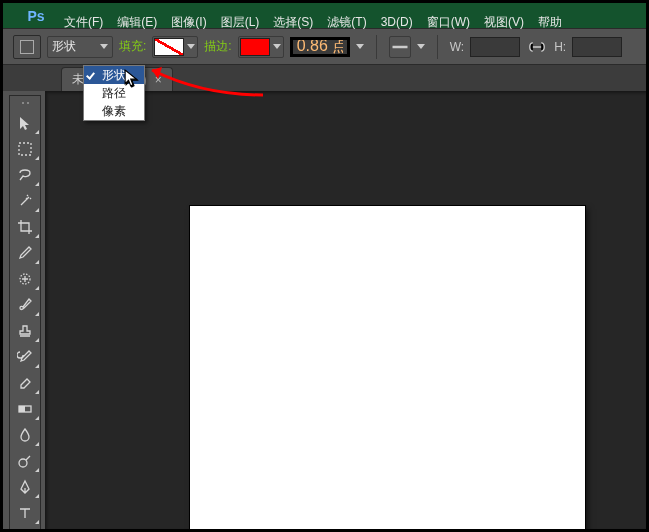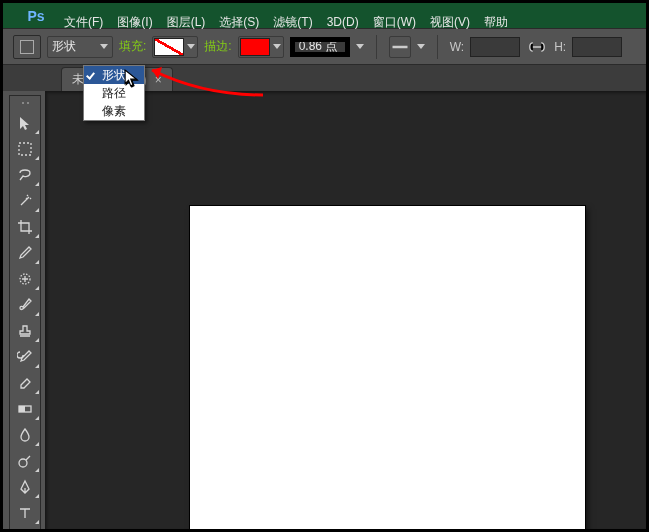--- a/index.html
+++ b/index.html
@@ -80,23 +80,23 @@
   }
   .swatch-fill-none::after {
     content:""; position:absolute; left:0; top:0; width:100%; height:100%;
     background: linear-gradient(to top right, transparent 45%, #ff0000 45%, #ff0000 55%, transparent 55%);
   }
   .swatch-caret { width:10px; display:flex; justify-content:center; }
   .swatch-red { background:#ff0000; }
   .stroke-field {
     width: 60px; height: 20px;
     background: #3a3a3a;
-    border: 5px solid #000000;
-    color: #e5e5e5;
-    font-size: 12px;
+    border: 3px solid #000000;
+    color: #fdba74;
+    font-size: 16px;
     padding: 0 4px;
   }
   .divider { width:1px; height:24px; background:#3a3a3a; margin:0 6px; }
   .mini-icon {
     width:22px;height:22px;border:1px solid #3a3a3a;border-radius:2px;
     display:flex;align-items:center;justify-content:center;color:#ccc;font-size:11px;
   }
   .dim-label { color:#c8c8c8; }
   .dim-field { width:50px; height:20px; background:#3a3a3a; border:1px solid #222; }
 
@@ -204,20 +204,21 @@
   }
 </style>
 </head>
 <body>
 
 <div class="frame">
 
   <div class="menubar">
     <div class="ps-logo">Ps</div>
     <div class="menu-item">文件(F)</div>
+    <div class="menu-item">编辑(E)</div>
     <div class="menu-item">图像(I)</div>
     <div class="menu-item">图层(L)</div>
     <div class="menu-item">选择(S)</div>
     <div class="menu-item">滤镜(T)</div>
     <div class="menu-item">3D(D)</div>
     <div class="menu-item">窗口(W)</div>
     <div class="menu-item">视图(V)</div>
     <div class="menu-item">帮助</div>
   </div>
 

